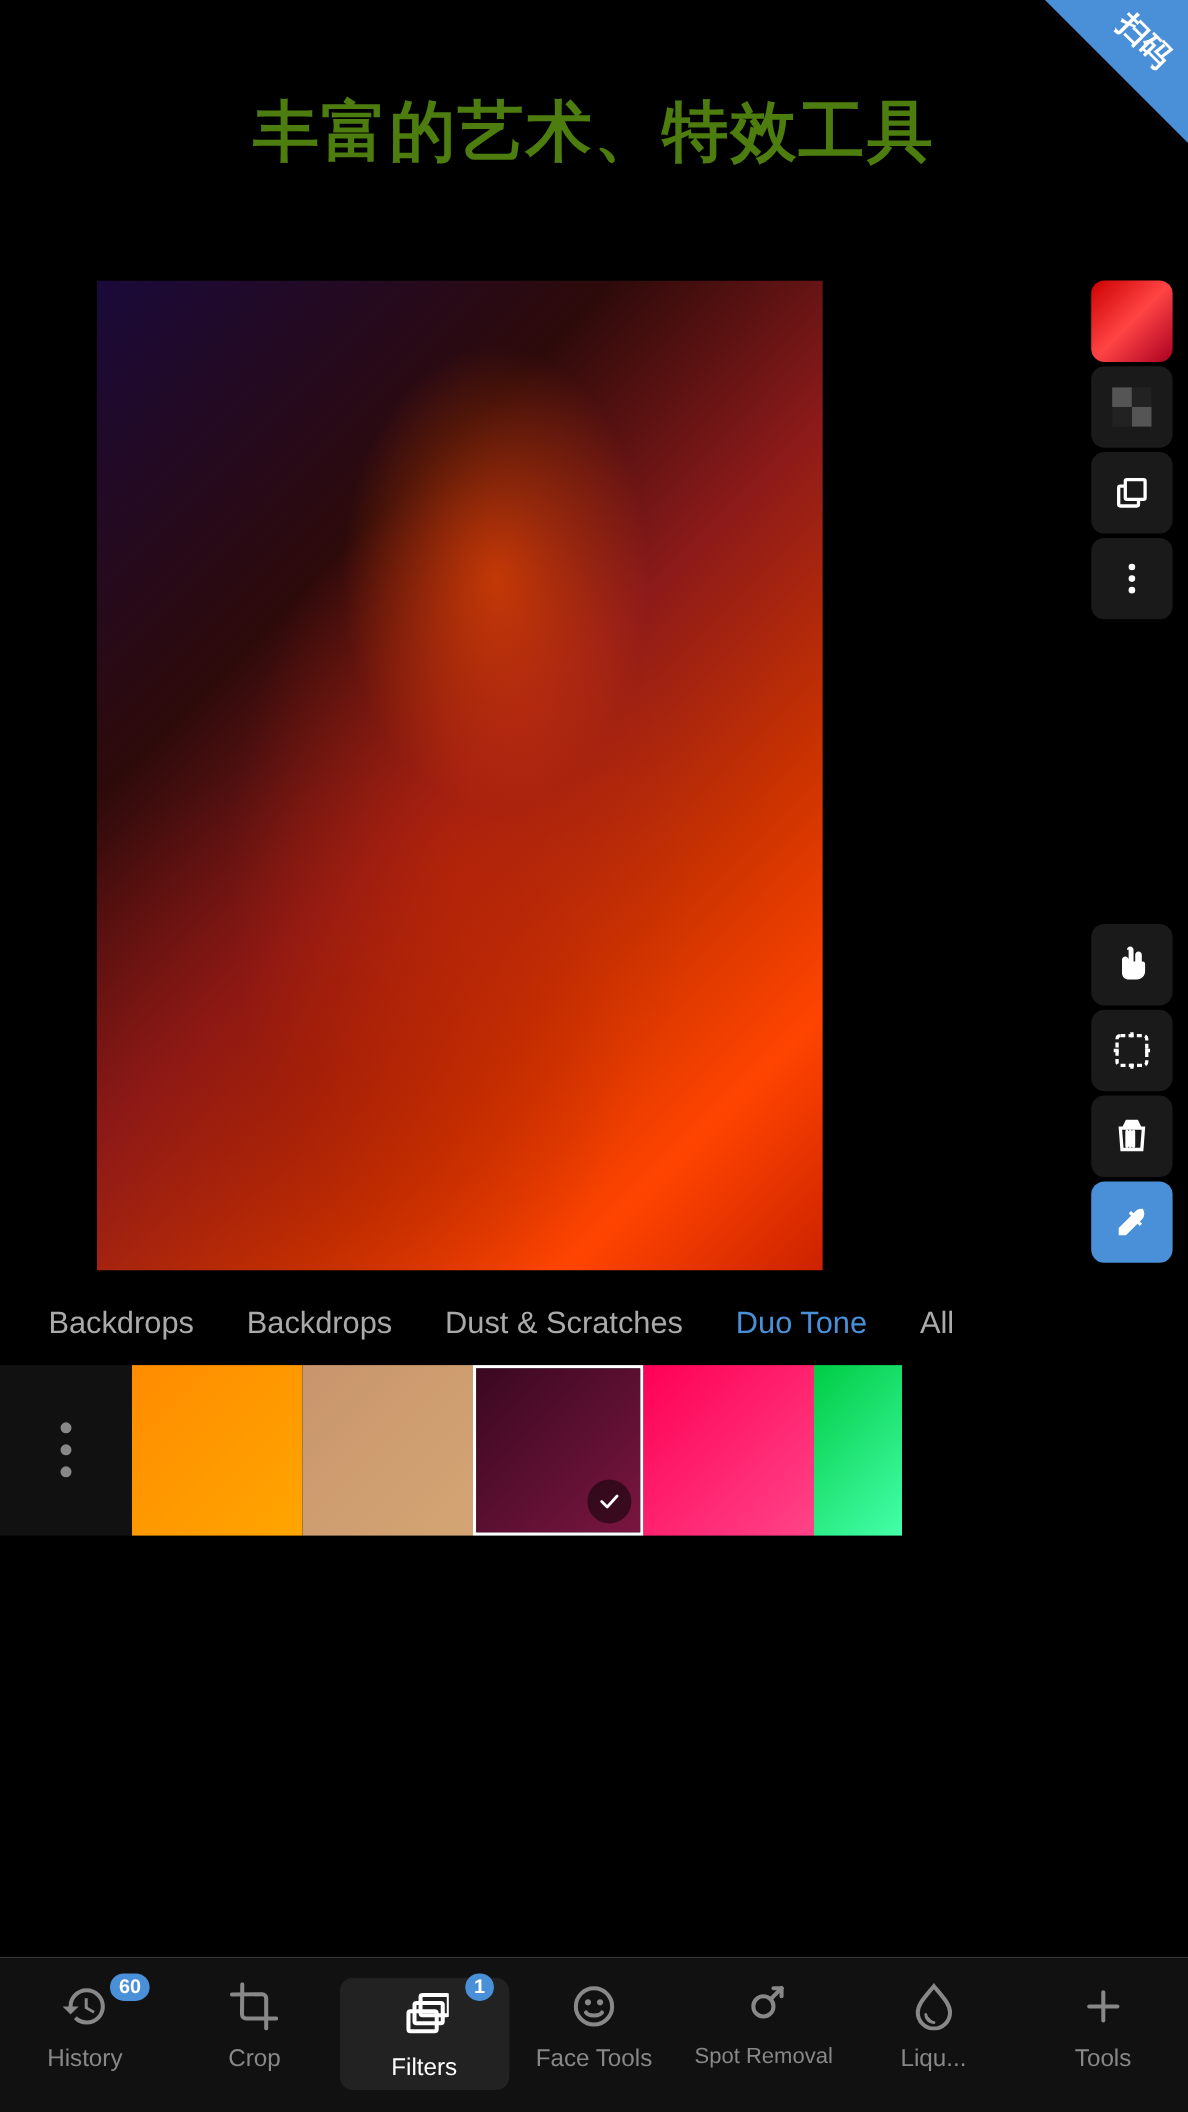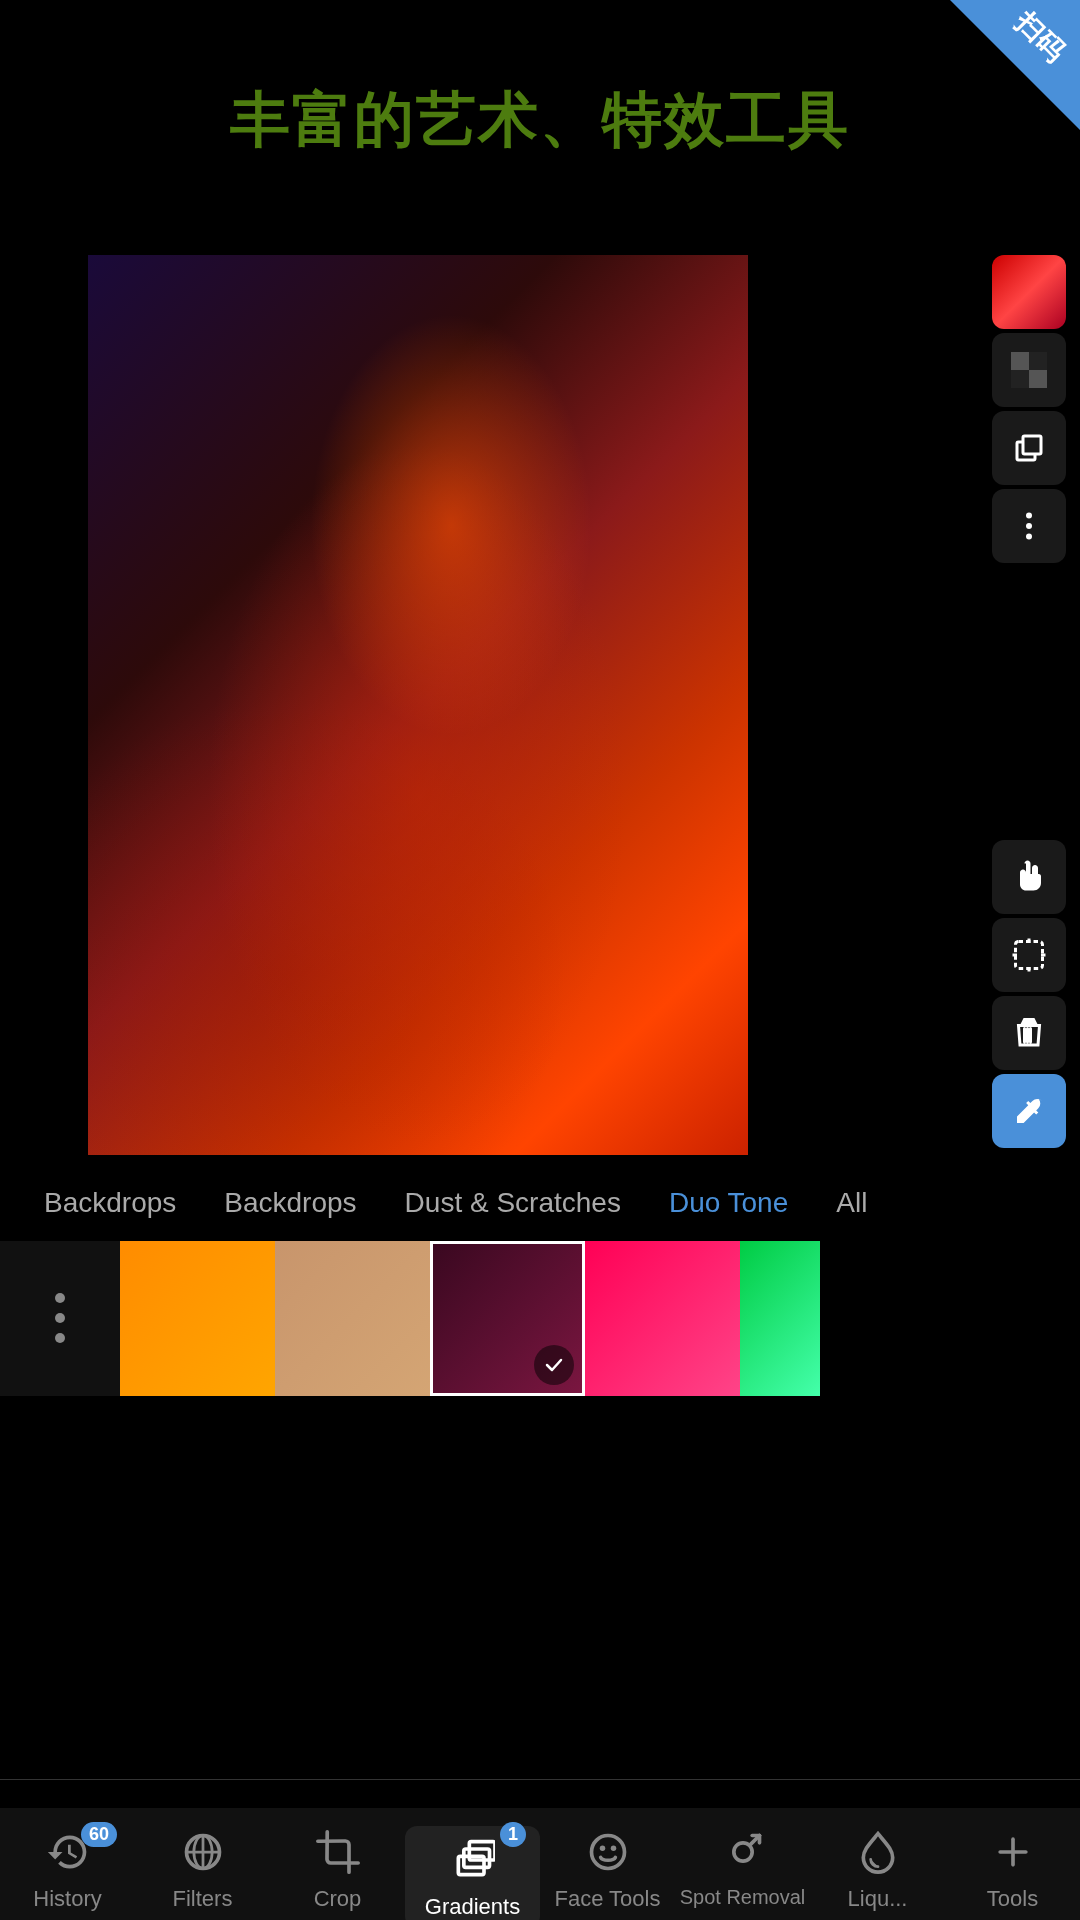--- a/index.html
+++ b/index.html
@@ -193,21 +193,21 @@
       height: 155px;
       flex-shrink: 0;
     }
 
     
     .bottom-nav {
       position: absolute;
       bottom: 0;
       left: 0;
       right: 0;
-      height: 112px;
+      height: 140px;
       background: #111;
       display: flex;
       align-items: flex-start;
       padding-top: 18px;
     }
     .nav-item {
       flex: 1;
       display: flex;
       flex-direction: column;
       align-items: center;
@@ -388,51 +388,41 @@
   <div class="nav-item">
     <div class="nav-badge">60</div>
     <div class="nav-icon">
       <svg viewBox="0 0 24 24">
         <path d="M13 3C8.03 3 4 7.03 4 12H1l3.89 3.89.07.14L9 12H6c0-3.87 3.13-7 7-7s7 3.13 7 7-3.13 7-7 7c-1.93 0-3.68-.79-4.94-2.06l-1.42 1.42A8.954 8.954 0 0013 21c4.97 0 9-4.03 9-9s-4.03-9-9-9zm-1 5v5l4.28 2.54.72-1.21-3.5-2.08V8H12z" fill="#888"></path>
       </svg>
     </div>
     <span class="nav-label">History</span>
   </div>
 
-  <div class="nav-item">
-    <div class="nav-icon">
-      <svg viewBox="0 0 24 24">
-        <circle cx="12" cy="12" r="9" fill="none" stroke="#888" stroke-width="2"></circle>
-        <path d="M12 3v18M3 12h18" stroke="#888" stroke-width="1.5"></path>
-        <ellipse cx="12" cy="12" rx="5" ry="9" fill="none" stroke="#888" stroke-width="1.5"></ellipse>
-      </svg>
-    </div>
-    <span class="nav-label">Filters</span>
-  </div>
 
   <div class="nav-item">
     <div class="nav-icon">
       <svg viewBox="0 0 24 24">
         <path d="M6.13 1L6 16a2 2 0 002 2h15" fill="none" stroke="#888" stroke-width="2" stroke-linecap="round"></path>
         <path d="M1 6.13L16 6a2 2 0 012 2v15" fill="none" stroke="#888" stroke-width="2" stroke-linecap="round"></path>
       </svg>
     </div>
     <span class="nav-label">Crop</span>
   </div>
 
   <div class="nav-item active" style="position:relative;">
     <div class="nav-badge" style="position:absolute;top:-4px;right:14px;background:#4a90d9;color:white;font-size:18px;padding:2px 8px;border-radius:20px;font-weight:bold;">1</div>
     <div class="nav-icon">
       <svg viewBox="0 0 24 24">
         <rect x="4" y="10" width="14" height="10" rx="1" fill="none" stroke="white" stroke-width="2"></rect>
         <rect x="7" y="6" width="14" height="10" rx="1" fill="none" stroke="white" stroke-width="2"></rect>
         <rect x="10" y="2" width="14" height="10" rx="1" fill="none" stroke="white" stroke-width="2"></rect>
       </svg>
     </div>
-    <span class="nav-label" style="color:white;">Gradients</span>
+    <span class="nav-label" style="color:white;">Filters</span>
   </div>
 
   <div class="nav-item">
     <div class="nav-icon">
       <svg viewBox="0 0 24 24">
         <circle cx="12" cy="12" r="9" fill="none" stroke="#888" stroke-width="2"></circle>
         <circle cx="9" cy="10" r="1.5" fill="#888"></circle>
         <circle cx="15" cy="10" r="1.5" fill="#888"></circle>
         <path d="M8 15c1 2 7 2 8 0" fill="none" stroke="#888" stroke-width="2" stroke-linecap="round"></path>
       </svg>

